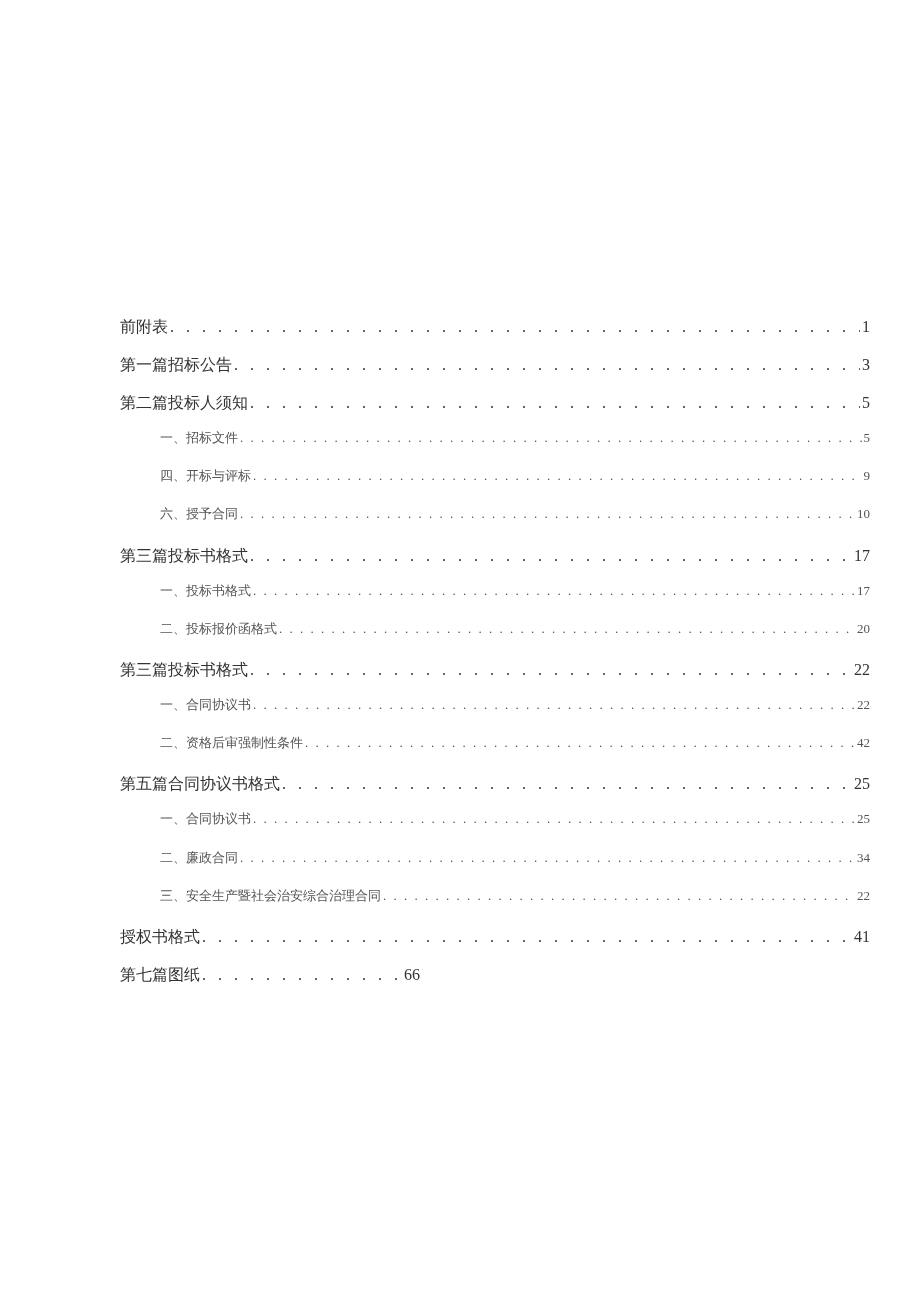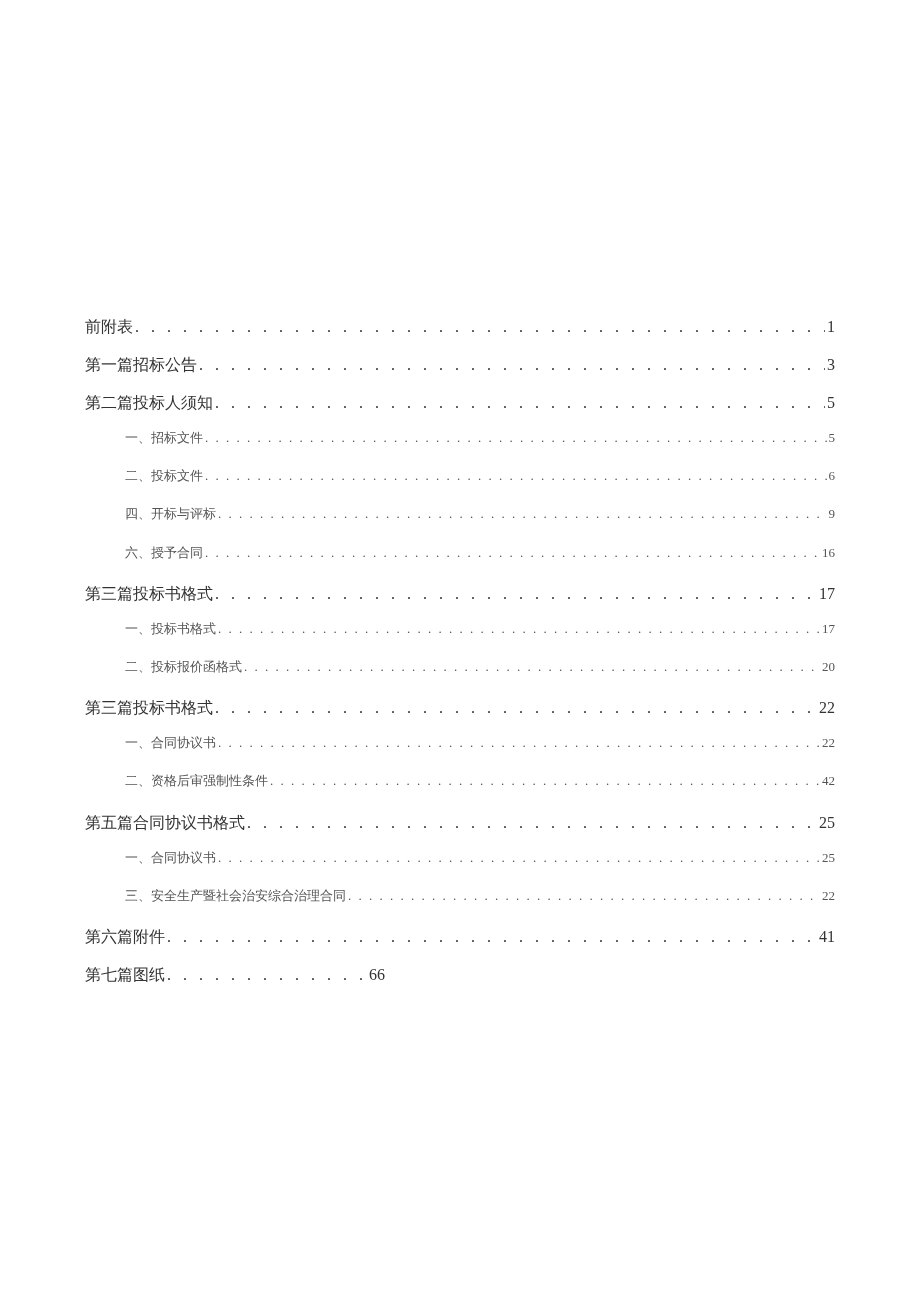--- a/index.html
+++ b/index.html
@@ -9,20 +9,21 @@
     }
     body {
       width: 920px;
       height: 1301px;
       background: #ffffff;
       font-family: "SimSun", "宋体", serif;
       padding: 315px 85px 0 85px;
     }
     .toc-wrapper {
       width: 100%;
+      margin-left: 35px;
     }
     .toc-entry {
       display: flex;
       align-items: baseline;
       white-space: nowrap;
     }
     .toc-entry.level-1 {
       font-size: 16px;
       color: #333;
       margin-bottom: 14px;
@@ -89,33 +90,28 @@
       <span class="toc-label">第二篇投标人须知</span>
       <span class="toc-leader leader-dots"></span>
       <span class="toc-page">5</span>
     </div>
     <div class="toc-entry level-2">
       <span class="toc-label">一、招标文件</span>
       <span class="toc-leader leader-dots"></span>
       <span class="toc-page">5</span>
     </div>
     <div class="toc-entry level-2">
-      <span class="toc-label">二、投标文件</span>
-      <span class="toc-leader leader-dots"></span>
-      <span class="toc-page">6</span>
-    </div>
-    <div class="toc-entry level-2">
       <span class="toc-label">四、开标与评标</span>
       <span class="toc-leader leader-dots"></span>
       <span class="toc-page">9</span>
     </div>
     <div class="toc-entry level-2">
       <span class="toc-label">六、授予合同</span>
       <span class="toc-leader leader-dots"></span>
-      <span class="toc-page">16</span>
+      <span class="toc-page">10</span>
     </div>
     <div class="toc-entry level-1">
       <span class="toc-label">第三篇投标书格式</span>
       <span class="toc-leader leader-dots"></span>
       <span class="toc-page">17</span>
     </div>
     <div class="toc-entry level-2">
       <span class="toc-label">一、投标书格式</span>
       <span class="toc-leader leader-dots"></span>
       <span class="toc-page">17</span>
@@ -144,26 +140,31 @@
       <span class="toc-label">第五篇合同协议书格式</span>
       <span class="toc-leader leader-dots"></span>
       <span class="toc-page">25</span>
     </div>
     <div class="toc-entry level-2">
       <span class="toc-label">一、合同协议书</span>
       <span class="toc-leader leader-dots"></span>
       <span class="toc-page">25</span>
     </div>
     <div class="toc-entry level-2">
+      <span class="toc-label">二、廉政合同</span>
+      <span class="toc-leader leader-dots"></span>
+      <span class="toc-page">34</span>
+    </div>
+    <div class="toc-entry level-2">
       <span class="toc-label">三、安全生产暨社会治安综合治理合同</span>
       <span class="toc-leader leader-dots"></span>
       <span class="toc-page">22</span>
     </div>
     <div class="toc-entry level-1">
-      <span class="toc-label">第六篇附件</span>
+      <span class="toc-label">授权书格式</span>
       <span class="toc-leader leader-dots"></span>
       <span class="toc-page">41</span>
     </div>
     <div class="toc-entry level-1" id="toc-last">
       <span class="toc-label">第七篇图纸</span>
       <span class="toc-leader leader-dots"></span>
       <span class="toc-page">66</span>
     </div>
   </div>
 

